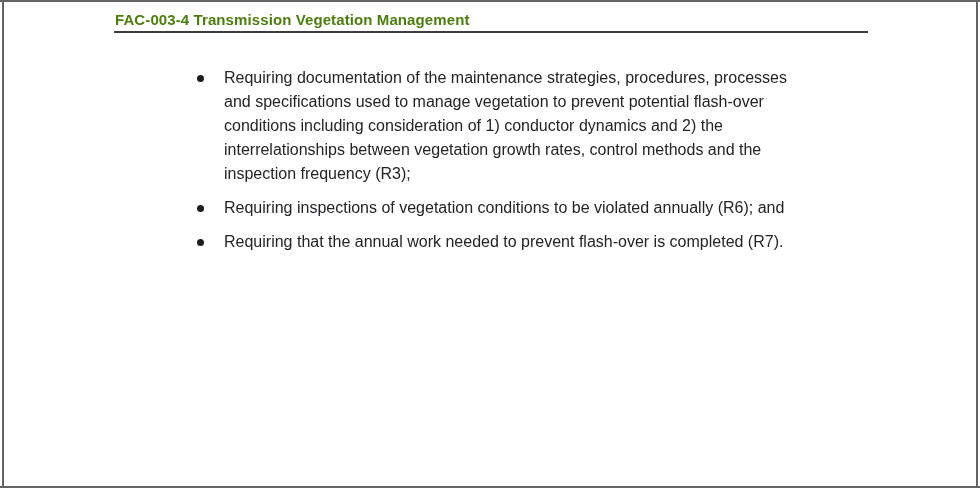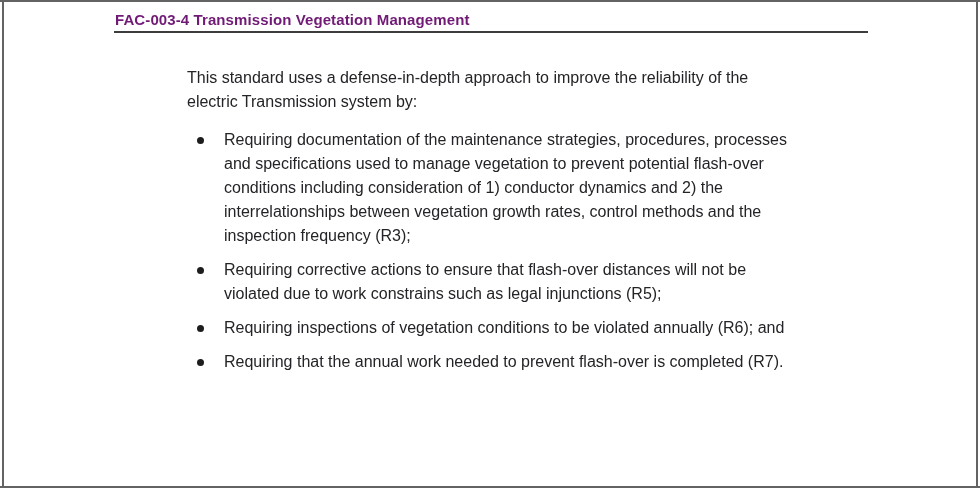--- a/index.html
+++ b/index.html
@@ -24,21 +24,21 @@
   .edge-left   { left: 2px; top: 0; width: 2px; height: 488px; }
   .edge-right  { left: 976px; top: 0; width: 2px; height: 488px; }
 
   .doc-header-title {
     position: absolute;
     left: 115px;
     top: 10px;
     font-size: 15px;
     line-height: 20px;
     font-weight: bold;
-    color: #701a75;
+    color: #4d7c0f;
     letter-spacing: 0.1px;
     white-space: nowrap;
   }
   .doc-header-rule {
     position: absolute;
     left: 114px;
     top: 31px;
     width: 754px;
     height: 2px;
     background: #3d3d3d;
@@ -92,40 +92,31 @@
 <div class="page">
   <div class="edge edge-top"></div>
   <div class="edge edge-left"></div>
   <div class="edge edge-right"></div>
   <div class="edge edge-bottom"></div>
 
   <div class="doc-header-title">FAC-003-4 Transmission Vegetation Management</div>
   <div class="doc-header-rule"></div>
 
   <div class="doc-body">
-    <p class="intro-paragraph">This standard uses a defense-in-depth approach to improve the reliability of the
-electric Transmission system by:</p>
 
     <ul class="bullet-list">
       <li class="bullet-item">
         <span class="bullet-marker">
             <span class="dot"></span>
           </span>
         <span class="bullet-text">Requiring documentation of the maintenance strategies, procedures, processes
 and specifications used to manage vegetation to prevent potential flash-over
 conditions including consideration of 1) conductor dynamics and 2) the
 interrelationships between vegetation growth rates, control methods and the
 inspection frequency (R3);</span>
-      </li>
-      <li class="bullet-item">
-        <span class="bullet-marker">
-            <span class="dot"></span>
-          </span>
-        <span class="bullet-text">Requiring corrective actions to ensure that flash-over distances will not be
-violated due to work constrains such as legal injunctions (R5);</span>
       </li>
       <li class="bullet-item">
         <span class="bullet-marker">
             <span class="dot"></span>
           </span>
         <span class="bullet-text">Requiring inspections of vegetation conditions to be violated annually (R6); and</span>
       </li>
       <li class="bullet-item">
         <span class="bullet-marker">
             <span class="dot"></span>

